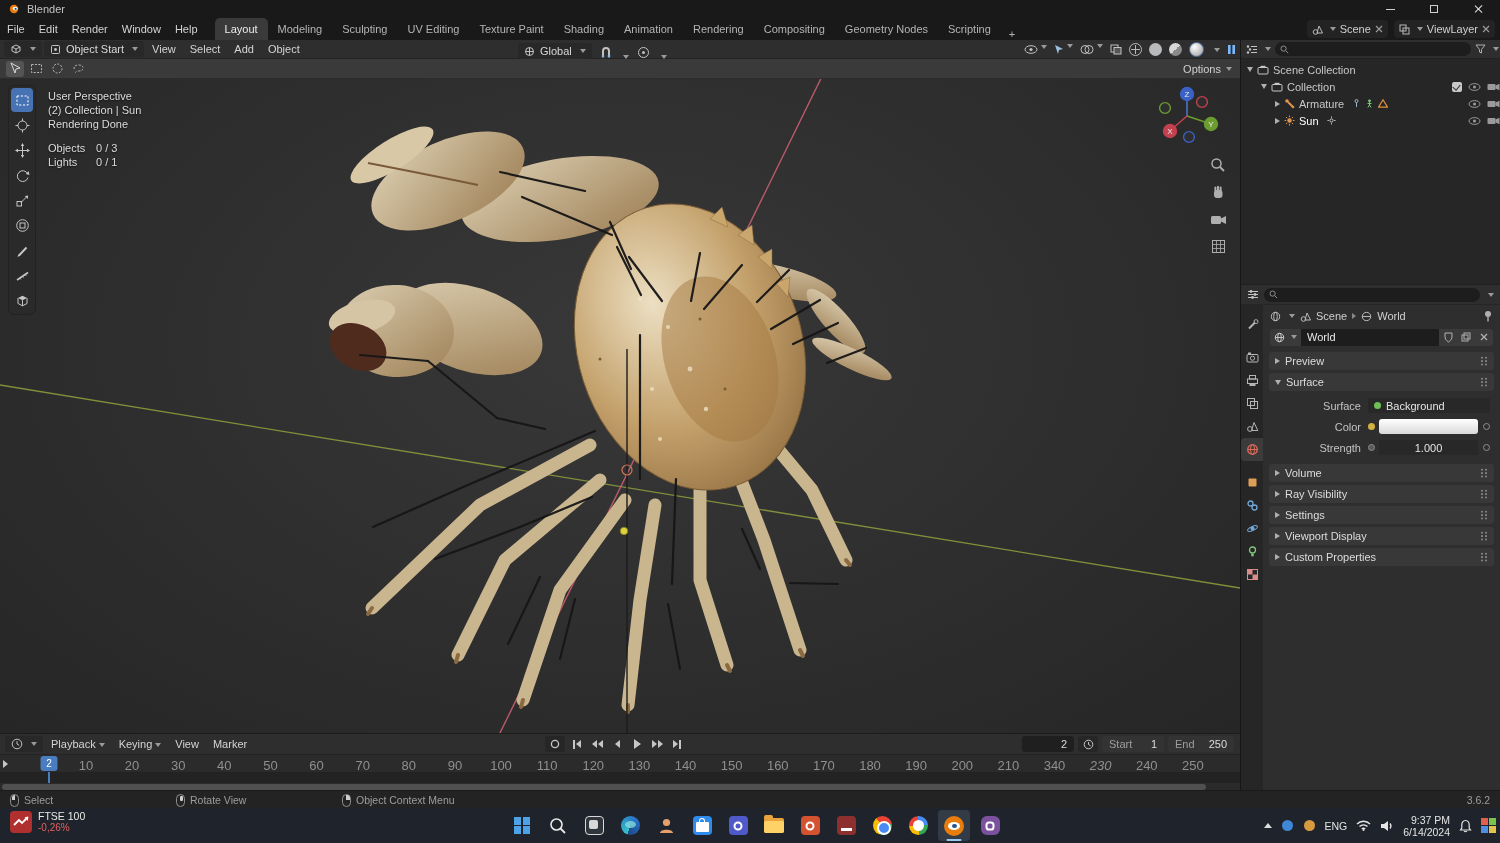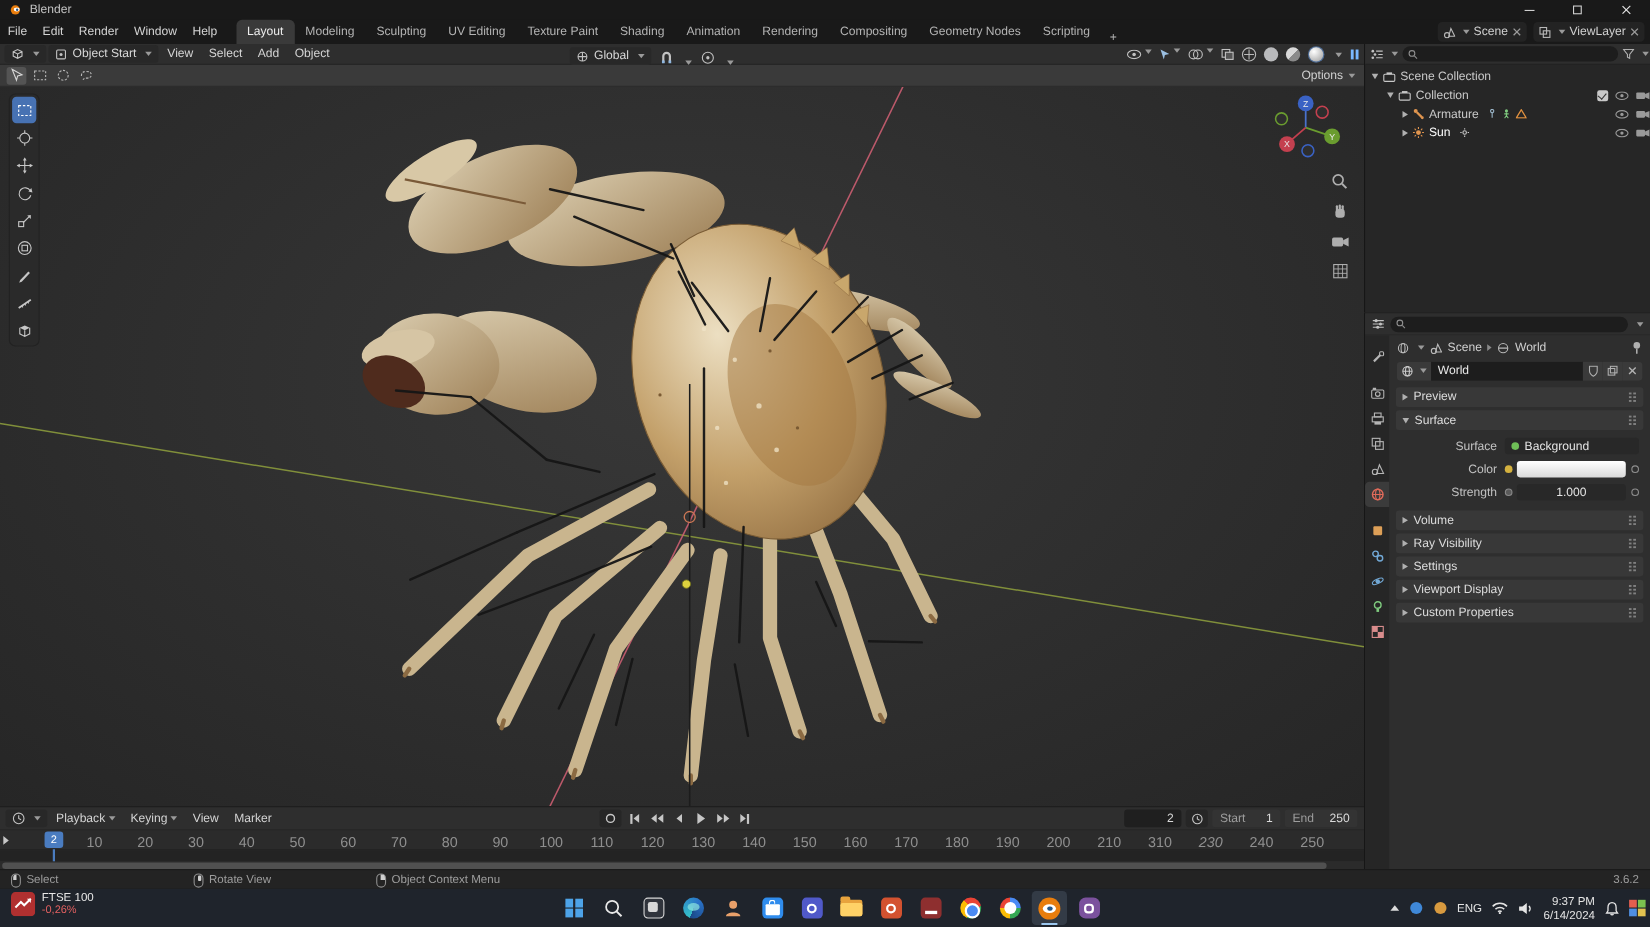--- a/index.html
+++ b/index.html
@@ -451,20 +451,35 @@
         <line x1="676" y1="420" x2="672" y2="525"></line>
       <line x1="668" y1="545" x2="680" y2="610"></line>
         <line x1="790" y1="524" x2="838" y2="525"></line>
       <line x1="742" y1="470" x2="760" y2="510"></line>
     </g>
     <line x1="627" y1="290" x2="627" y2="674" stroke="#1c1c1c" stroke-width="1.4"></line>
     <circle cx="627" cy="411" r="5" fill="none" stroke="#cc7755" stroke-width="1.2"></circle>
     <circle cx="624" cy="472" r="3.8" fill="#ddd23e" stroke="#77771f" stroke-width="0.8"></circle>
   </svg>
 
+  <div id="vp-overlay">
+    <div>User Perspective</div>
+    <div>(2) Collection | Sun</div>
+    <div>Rendering Done</div>
+    <div id="vp-stats">
+      <div class="srow">
+          <span class="sl">Objects</span>
+          <span>0 / 3</span>
+        </div>
+      <div class="srow">
+          <span class="sl">Lights</span>
+          <span>0 / 1</span>
+        </div>
+    </div>
+  </div>
 
   <div id="toolbar">
     <span class="tool active">
         <svg width="15" height="15">
           <rect x="2" y="3" width="11" height="9" fill="none" stroke="#fff" stroke-dasharray="2.2 1.6"></rect>
         </svg>
       </span>
     <span class="tool">
         <svg width="15" height="15">
           <circle cx="7.5" cy="7.5" r="4.5" fill="none" stroke="#c6c6c6"></circle>
@@ -1044,21 +1059,21 @@
       <span class="tick" style="left: 593.275px;">120</span>
       <span class="tick" style="left: 639.4px;">130</span>
       <span class="tick" style="left: 685.525px;">140</span>
       <span class="tick" style="left: 731.65px;">150</span>
       <span class="tick" style="left: 777.775px;">160</span>
       <span class="tick" style="left: 823.9px;">170</span>
       <span class="tick" style="left: 870.025px;">180</span>
       <span class="tick" style="left: 916.15px;">190</span>
       <span class="tick" style="left: 962.275px;">200</span>
       <span class="tick" style="left: 1008.4px;">210</span>
-      <span class="tick" style="left: 1054.53px;">310</span>
+      <span class="tick" style="left: 1054.53px;">340</span>
       <span class="tick" style="left: 1100.65px; font-style: italic;">230</span>
       <span class="tick" style="left: 1146.77px;">240</span>
       <span class="tick" style="left: 1192.9px;">250</span>
     </div>
   <div class="tl-body">
       <span class="playline"></span>
     </div>
   <div class="tl-scroll">
       <span class="tl-thumb"></span>
     </div>

